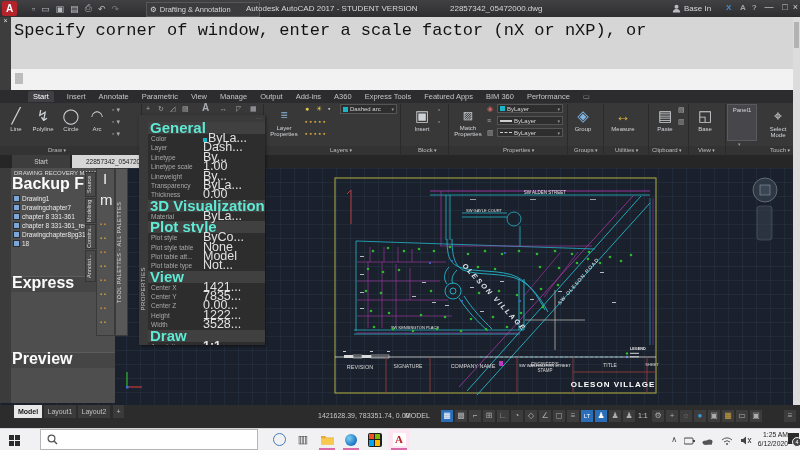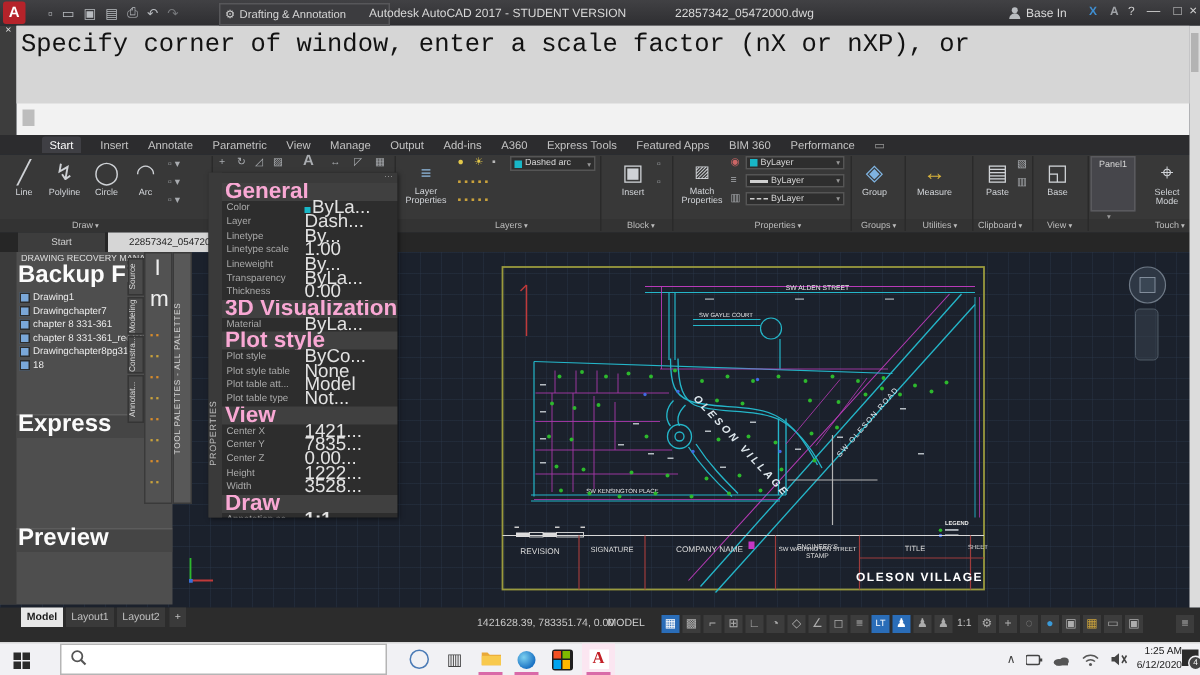--- a/index.html
+++ b/index.html
@@ -61,21 +61,21 @@
   .tp-mid{position:absolute;left:11px;top:0;width:19px;height:168px;background:#525252;border:1px solid #3a3a3a;box-sizing:border-box;}
   .tp-big{position:absolute;color:#eee;font-size:15px;font-family:"Liberation Sans",sans-serif;}
   .tp-dot{position:absolute;font-size:6px;color:#d98c2b;}
   .tp-strip{position:absolute;left:30px;top:0;width:13px;height:168px;background:#585858;border:1px solid #3a3a3a;box-sizing:border-box;color:#d6d6d6;font-size:5.5px;writing-mode:vertical-rl;transform:rotate(180deg);text-align:center;letter-spacing:.5px;overflow:hidden;}
   
   .props{left:139px;top:115px;width:126px;height:230px;background:#2d2d2d;z-index:5;box-shadow:1px 1px 3px rgba(0,0,0,.5);}
   .props-side{position:absolute;left:0;top:0;width:9px;height:230px;background:#3a3a3a;color:#c0c0c0;font-size:6px;}
   .props-side span{position:absolute;bottom:34px;left:1px;writing-mode:vertical-rl;transform:rotate(180deg);letter-spacing:.5px;}
   .props-main{position:absolute;left:9px;top:0;width:117px;height:230px;overflow:hidden;}
   .props-bar{height:7px;background:#3a3a3a;color:#9a9a9a;font-size:6px;text-align:right;padding-right:3px;line-height:6px;}
-  .sechdr{height:12px;background:#404040;color:#f9a8d4;font-weight:bold;font-size:15px;line-height:12px;padding-left:2px;white-space:nowrap;overflow:hidden;}
+  .sechdr{height:12px;background:#404040;color:#5eead4;font-weight:bold;font-size:15px;line-height:12px;padding-left:2px;white-space:nowrap;overflow:hidden;}
   .prow{height:9.4px;display:flex;overflow:visible;}
   .prow .pl{width:52px;font-size:6.5px;color:#a9a9a9;padding-left:3px;line-height:9.4px;white-space:nowrap;overflow:hidden;flex-shrink:0;}
   .prow .pv{font-size:12.5px;color:#e2e2e2;line-height:9.4px;white-space:nowrap;overflow:visible;}
   
   .statusbar{left:0;top:405px;width:800px;height:23px;background:#2c2c2c;z-index:6;color:#c8c8c8;}
   .mtab{position:absolute;top:0;height:13px;font-size:7px;line-height:13px;text-align:center;}
   .coords{position:absolute;left:318px;top:7px;font-size:7px;color:#c8c8c8;white-space:nowrap;}
   .sic{position:absolute;top:5px;width:12px;height:12px;background:#3c3c3c;color:#adadad;font-size:8px;line-height:12px;text-align:center;}
   .sic.on{background:#2a6db8;color:#fff;}
   

